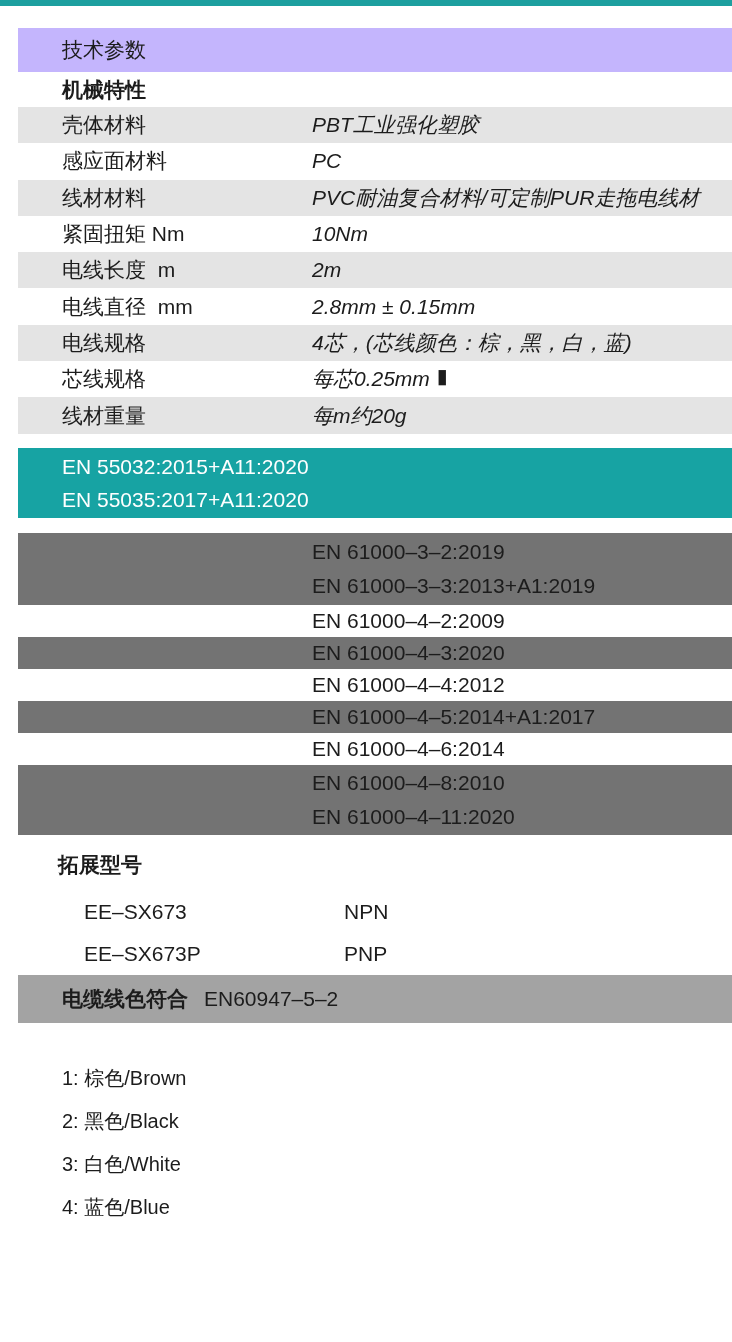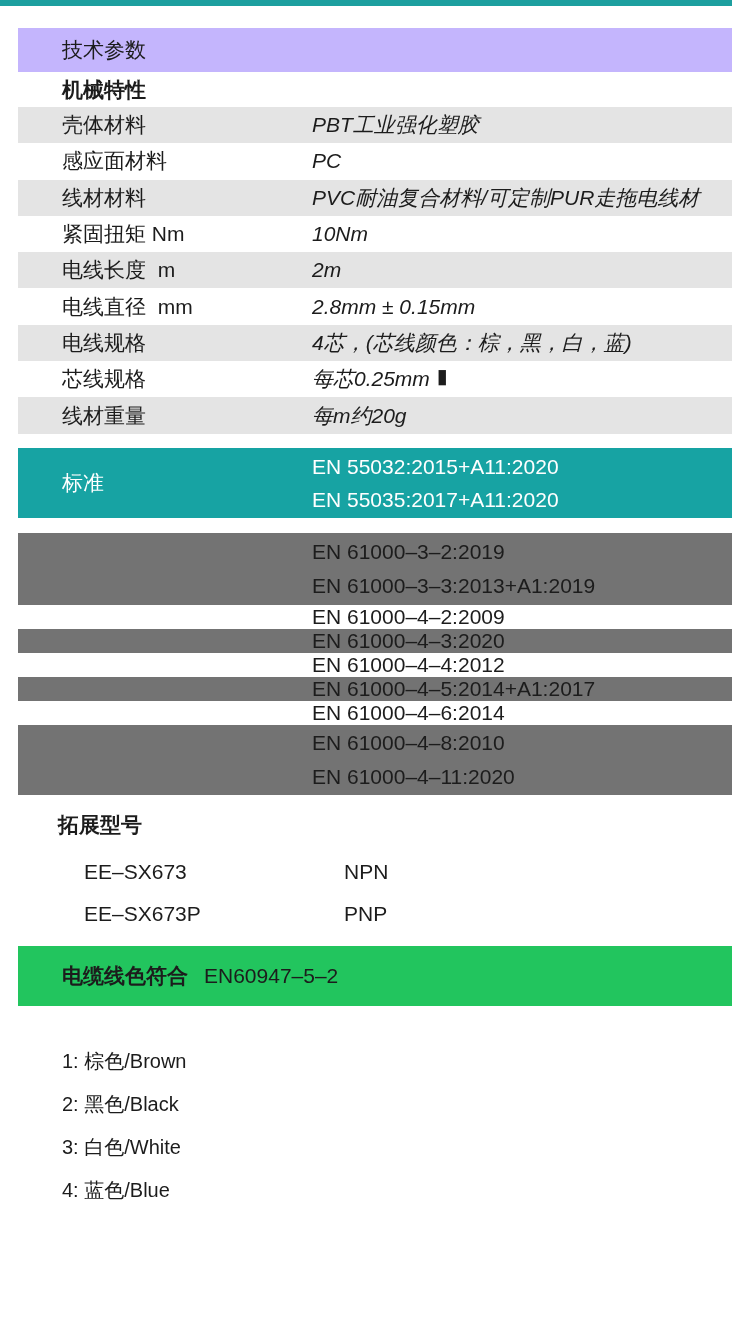--- a/index.html
+++ b/index.html
@@ -64,21 +64,21 @@
   }
   .std-lines { flex: 1; }
   .std-lines .line { line-height: 33px; white-space: pre-wrap; }
   .std-groups { margin-top: 15px; }
   .grp {
     padding-left: 294px;
     display: flex;
     flex-direction: column;
     justify-content: center;
   }
-  .grp.one { height: 24px; }
+  .grp.one { height: 32px; }
   .grp.two-a { height: 72px; }
   .grp.two-b { height: 70px; }
   .grp.gray { background: #737373; }
   .grp .line { line-height: 34px; white-space: pre-wrap; }
   .models-title {
     margin-top: 14px;
     height: 32px;
     line-height: 32px;
     padding-left: 58px;
     font-weight: bold;
@@ -86,23 +86,23 @@
   .models { margin-top: 10px; }
   .mrow {
     height: 42px;
     display: flex;
     align-items: center;
     padding-left: 84px;
   }
   .mlbl { width: 260px; flex: 0 0 260px; }
   .mval { flex: 1; }
   .cable-hdr {
-    margin-top: 11px;
-    height: 60px;
-    background: #22c55e;
+    margin-top: 0;
+    height: 48px;
+    background: #a3a3a3;
     display: flex;
     align-items: center;
     padding-left: 44px;
   }
   .cable-hdr .c-label { font-weight: 600; white-space: pre-wrap; }
   .cable-hdr .c-code { margin-left: 16px; white-space: pre-wrap; }
   .wire-list { margin-top: 34px; padding-left: 62px; font-size: 20px; }
   .wire-item { height: 43px; line-height: 43px; white-space: pre-wrap; }
 </style>
 </head>
@@ -149,21 +149,20 @@
   <div class="bar row">
     <span class="lbl">芯线规格</span>
     <span class="val"><span>每芯0.25mm</span><span class="tofu">▮</span></span>
   </div>
   <div class="bar row gray">
     <span class="lbl">线材重量</span>
     <span class="val">每m约20g</span>
   </div>
 
   <div class="bar std-teal">
-    <span class="lbl">标准</span>
     <div class="std-lines">
       <div class="line">EN 55032:2015+A11:2020</div>
       <div class="line">EN 55035:2017+A11:2020</div>
     </div>
   </div>
 
   <div class="std-groups">
     <div class="bar grp two-a gray">
       <div class="line">EN 61000–3–2:2019</div>
       <div class="line">EN 61000–3–3:2013+A1:2019</div>

